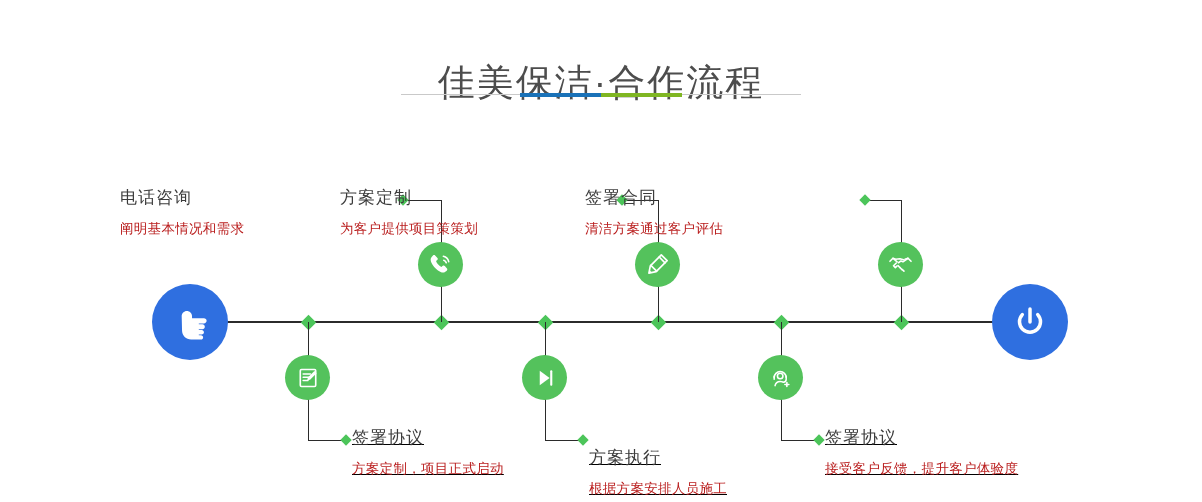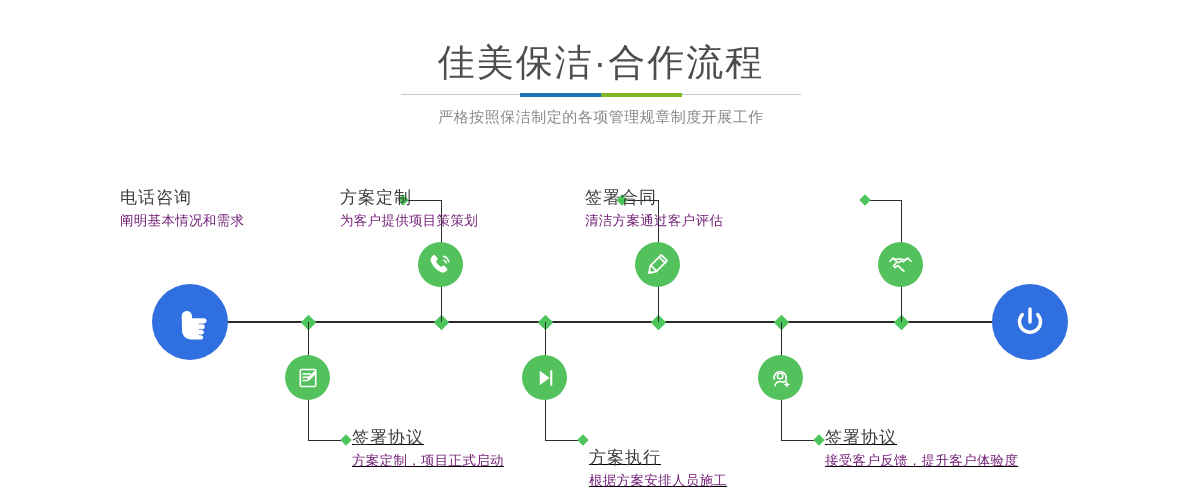--- a/index.html
+++ b/index.html
@@ -12,21 +12,21 @@
   }
   #stage{position:relative;width:1202px;height:502px;}
 
   
   .hdr{position:absolute;left:0;top:0;width:1202px;text-align:center;}
   .hdr-title{
     font-size:37px;
     color:#4d4d4d;
     letter-spacing:2px;
     line-height:1;
-    padding-top:44px;
+    padding-top:64px;
     font-weight:400;
     white-space:nowrap;
   }
   .hdr-rule{
     position:absolute;left:401px;top:93px;width:400px;height:4px;
   }
   .hdr-rule .seg{position:absolute;top:0;height:4px;}
   .hdr-rule .grayL{left:0;width:119px;height:1px;top:1px;background:#c9c9c9;}
   .hdr-rule .grayR{right:0;width:119px;height:1px;top:1px;background:#c9c9c9;}
   .hdr-rule .blue{left:119px;width:81px;background:#1a72b8;}
@@ -69,41 +69,40 @@
     transform:rotate(45deg);
   }
 
   
   .v-line{position:absolute;width:1px;background:#2b2b2b;}
   .h-line{position:absolute;height:1px;background:#2b2b2b;}
 
   
   .lbl{position:absolute;white-space:nowrap;}
   .lbl .t{font-size:17px;color:#3c3c3c;line-height:20px;letter-spacing:1px;}
-  .lbl .d{font-size:13.5px;color:#701a75;line-height:18px;letter-spacing:.3px;margin-top:4px;}
+  .lbl .d{font-size:13.5px;color:#b91c1c;line-height:18px;letter-spacing:.3px;margin-top:12px;}
   .lbl.right-al{text-align:left;}
   .lbl.left-al{text-align:left;text-decoration:underline;}
 </style>
 </head>
 <body>
 
 <div id="stage">
 
   <div class="hdr">
     <div class="hdr-title">佳美保洁·合作流程</div>
   </div>
 
   <div class="hdr-rule">
     <span class="seg grayL"></span>
     <span class="seg blue"></span>
     <span class="seg olive"></span>
     <span class="seg grayR"></span>
   </div>
 
-  <div class="hdr-sub">严格按照保洁制定的各项管理规章制度开展工作</div>
 
   <div class="axis"></div>
 
   <div class="endcap start">
     <span>
       <svg width="42" height="42" viewBox="0 0 48 48">
         <path fill="#ffffff" d="M14.5 17.5c0-3.4 2.6-6.1 5.9-6.1 3.2 0 5.8 2.5 5.9 5.7l.05 2.6 13.6 0c1.7 0 3.05 1.35 3.05 3.0 0 1.65-1.35 3.0-3.05 3.0l-5.9 0 0 .9 4.1 0c1.55 0 2.8 1.25 2.8 2.8 0 1.55-1.25 2.8-2.8 2.8l-4.1 0 0 .9 3.3 0c1.45 0 2.6 1.15 2.6 2.6 0 1.45-1.15 2.6-2.6 2.6l-3.3 0 0 .85 2.5 0c1.35 0 2.45 1.1 2.45 2.45 0 1.35-1.1 2.45-2.45 2.45l-11.2 0c-5.8 0-10.45-4.6-10.45-10.3z"></path>
       </svg>
     </span>
   </div>

